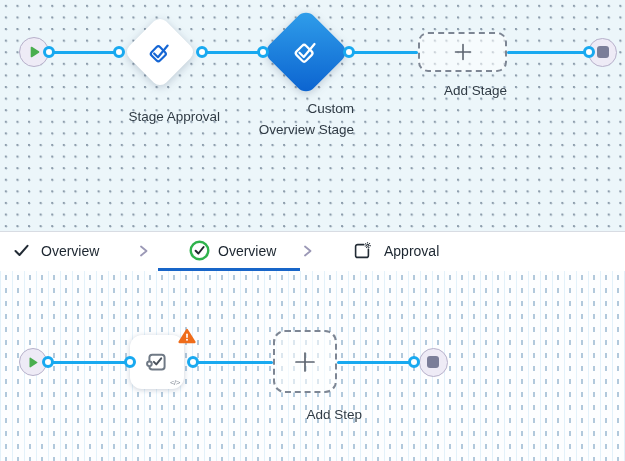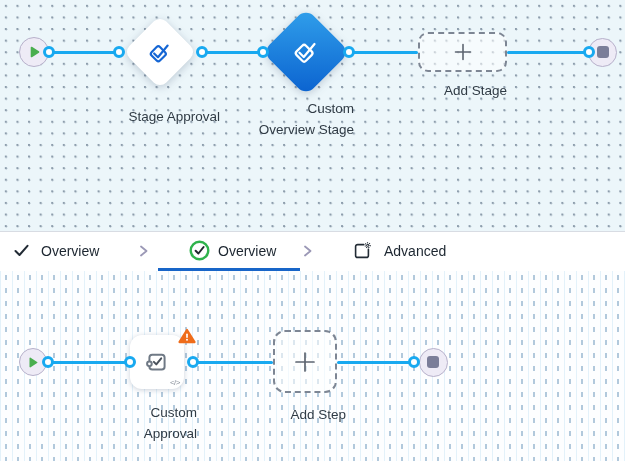--- a/index.html
+++ b/index.html
@@ -184,21 +184,21 @@
 
     <div class="tab tab-advanced">
       <span class="ticon">
         <svg width="20" height="20" viewBox="0 0 20 20" fill="none">
           <path d="M11.8 3.6 H5.6 A2 2 0 0 0 3.6 5.6 V14.4 A2 2 0 0 0 5.6 16.4 H14.4 A2 2 0 0 0 16.4 14.4 V8.2" stroke="#222b35" stroke-width="1.6" stroke-linecap="round"></path>
           <circle cx="15.7" cy="4.3" r="2.5" fill="none" stroke="#222b35" stroke-width="1.1" stroke-dasharray="1.1 1.05"></circle>
           <circle cx="15.7" cy="4.3" r="1.5" fill="#222b35"></circle>
           <circle cx="15.7" cy="4.3" r="0.6" fill="#ffffff"></circle>
         </svg>
       </span>
-      <span>Advanced</span>
+      <span>Approval</span>
     </div>
 
     <div class="tab-underline"></div>
   </div>
 
   <div class="canvas-bottom">
 
     <div class="wire" style="left:48px;  top:89.5px; width:82px;"></div>
     <div class="wire" style="left:193px; top:89.5px; width:80px;"></div>
     <div class="wire" style="left:337px; top:89.5px; width:77px;"></div>
@@ -240,17 +240,16 @@
 
     <div class="terminal" style="left:418.5px; top:76.5px; width:29px; height:29px;">
       <span class="stop-square"></span>
     </div>
 
     <div class="port" style="left:42px;  top:85px;"></div>
     <div class="port" style="left:124px; top:85px;"></div>
     <div class="port" style="left:187px; top:85px;"></div>
     <div class="port" style="left:408px; top:85px;"></div>
 
-    <div class="node-label" style="left:117px; top:131px; width:80px;">Custom Approval</div>
-    <div class="node-label" style="left:256px; top:133px; width:90px;">Add Step</div>
+    <div class="node-label" style="left:272px; top:133px; width:90px;">Add Step</div>
   </div>
 
 </div>
 
 </body></html>

